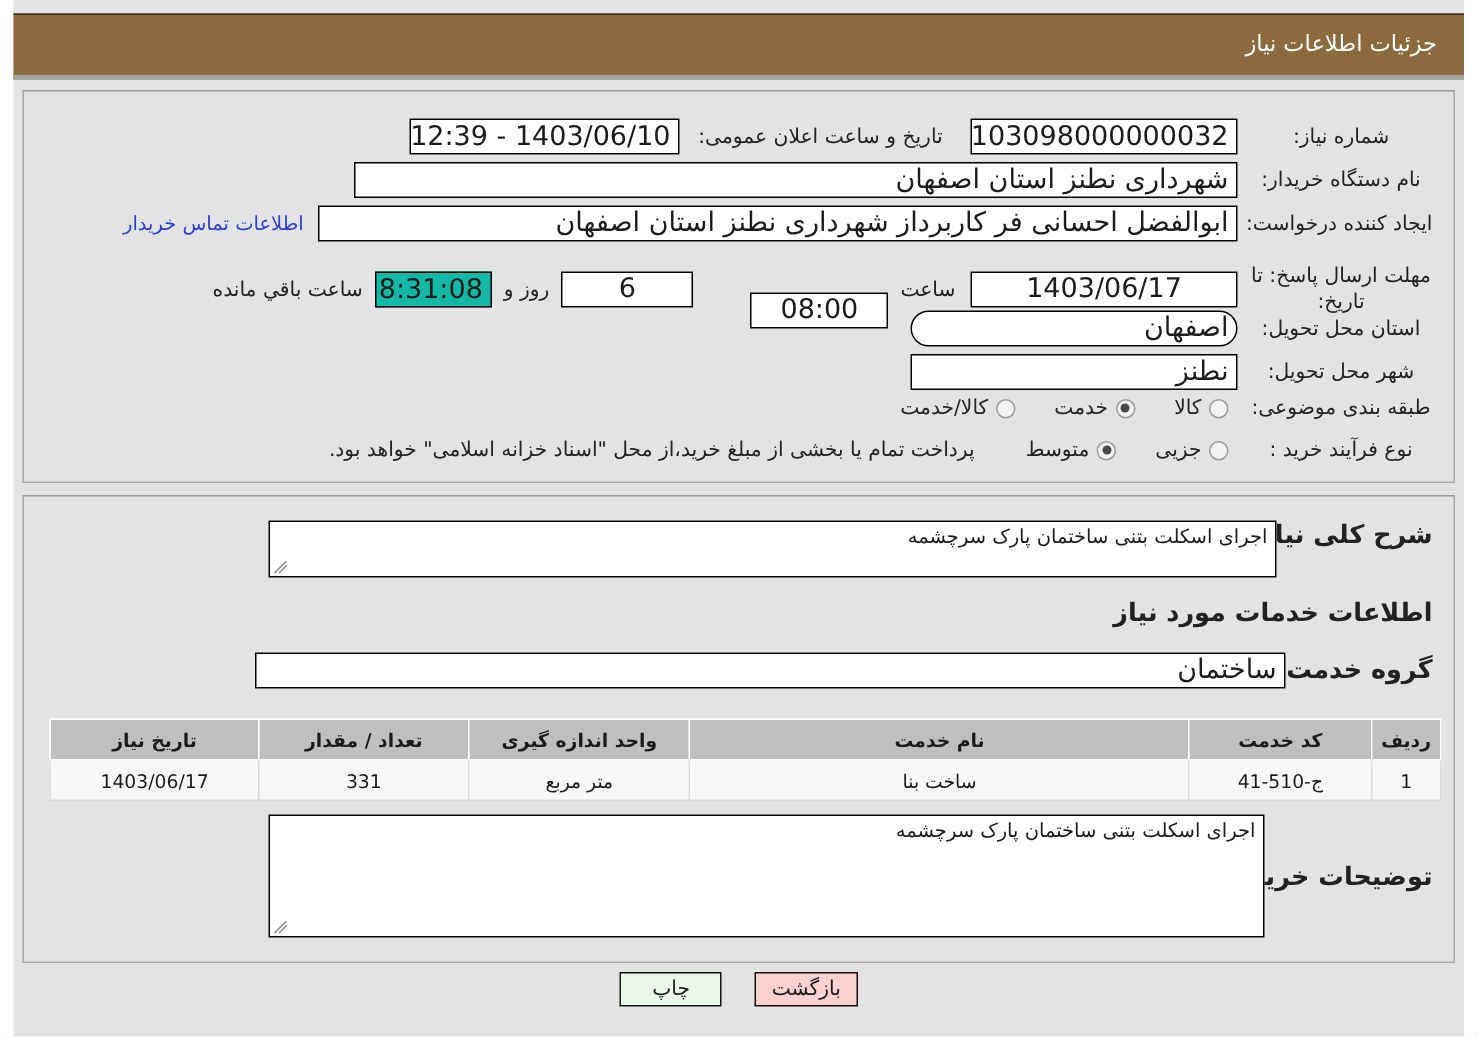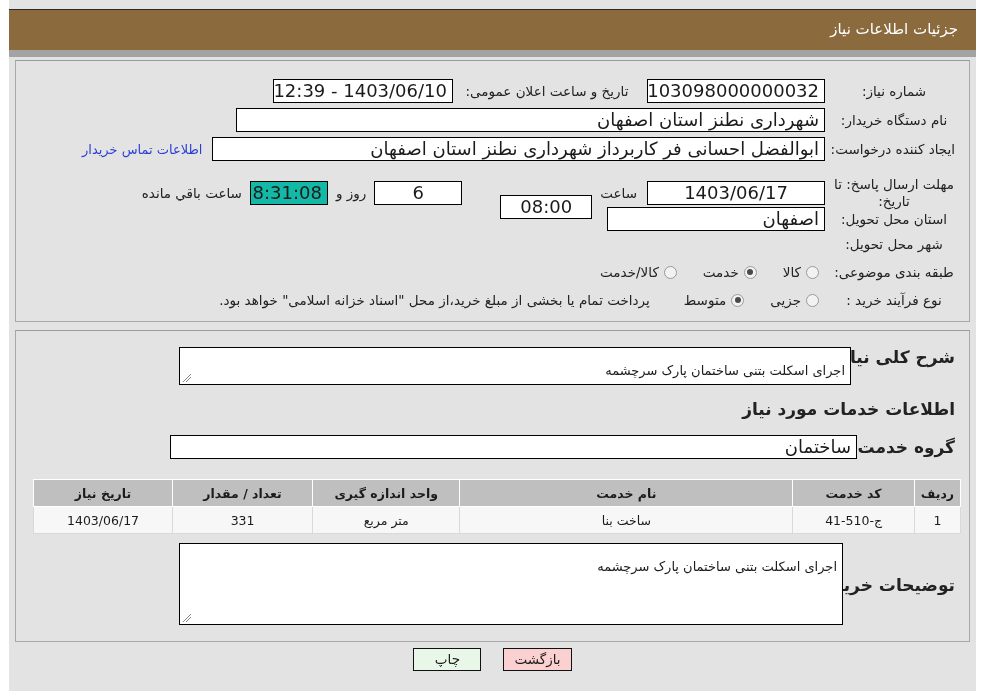--- a/index.html
+++ b/index.html
@@ -67,21 +67,21 @@
 
   
   .titlebar {
     position: absolute;
     top: 9px;
     left: 0;
     right: 0;
     height: 40px;
     background: #8b6b3e;
     border-top: 1px solid #2b2b2b;
-    border-bottom: 7px solid #a3a3a3;
+    border-bottom: 3px solid #a3a3a3;
     z-index: 4;
   }
   .titlebar .t {
     position: absolute;
     right: 18px;
     top: 10px;
     color: #ffffff;
     font-size: 15px;
     font-weight: normal;
   }
@@ -164,21 +164,21 @@
   }
   .radio-label { font-size: 13.5px; color: #222; white-space: nowrap; }
 
   
   .ta {
     background: #ffffff;
     border: 1px solid #000000;
     box-sizing: border-box;
     font-size: 13px;
     color: #1b1b1b;
-    padding: 15px 5px;
+    padding: 3px 5px;
     text-align: right;
     position: relative;
     overflow: hidden;
   }
   .ta .grip {
     position: absolute;
     left: 2px; bottom: 1px;
     width: 10px; height: 10px;
     color: #9a9a9a;
     font-size: 10px;
@@ -291,25 +291,26 @@
       <div class="lbl" style="margin-right:10px;">ساعت</div>
       <div class="fld center" style="width:92px; margin-right:8px;margin-top:28px;">08:00</div>
       <div class="fld center" style="width:88px; margin-right:38px;">6</div>
       <div class="lbl" style="margin-right:8px;">روز و</div>
       <div class="fld tan center" style="width:78px; margin-right:8px;">18:31:08</div>
       <div class="lbl" style="margin-right:8px;">ساعت باقي مانده</div>
     </div>
 
     <div class="row" style="top:146px; right:14px;">
       <div class="lbl" style="width:122px;">استان محل تحویل:</div>
-      <div class="fld" style="width:218px; margin-right:8px;">اصفهان</div>
+      <div class="fld" style="width:218px; margin-right:8px;border-radius:12px;">اصفهان</div>
     </div>
 
     <div class="row" style="top:175px; right:14px;">
       <div class="lbl" style="width:122px;">شهر محل تحویل:</div>
+      <div class="fld" style="width:218px; margin-right:8px;">نطنز</div>
     </div>
 
     <div class="row" style="top:203px; right:14px;">
       <div class="lbl" style="width:122px;">طبقه بندی موضوعی:</div>
       <div class="radio-group" style="margin-right:14px;">
         <div class="radio-item">
           <span class="radio"></span>
           <span class="radio-label">کالا</span>
         </div>
         <div class="radio-item">

